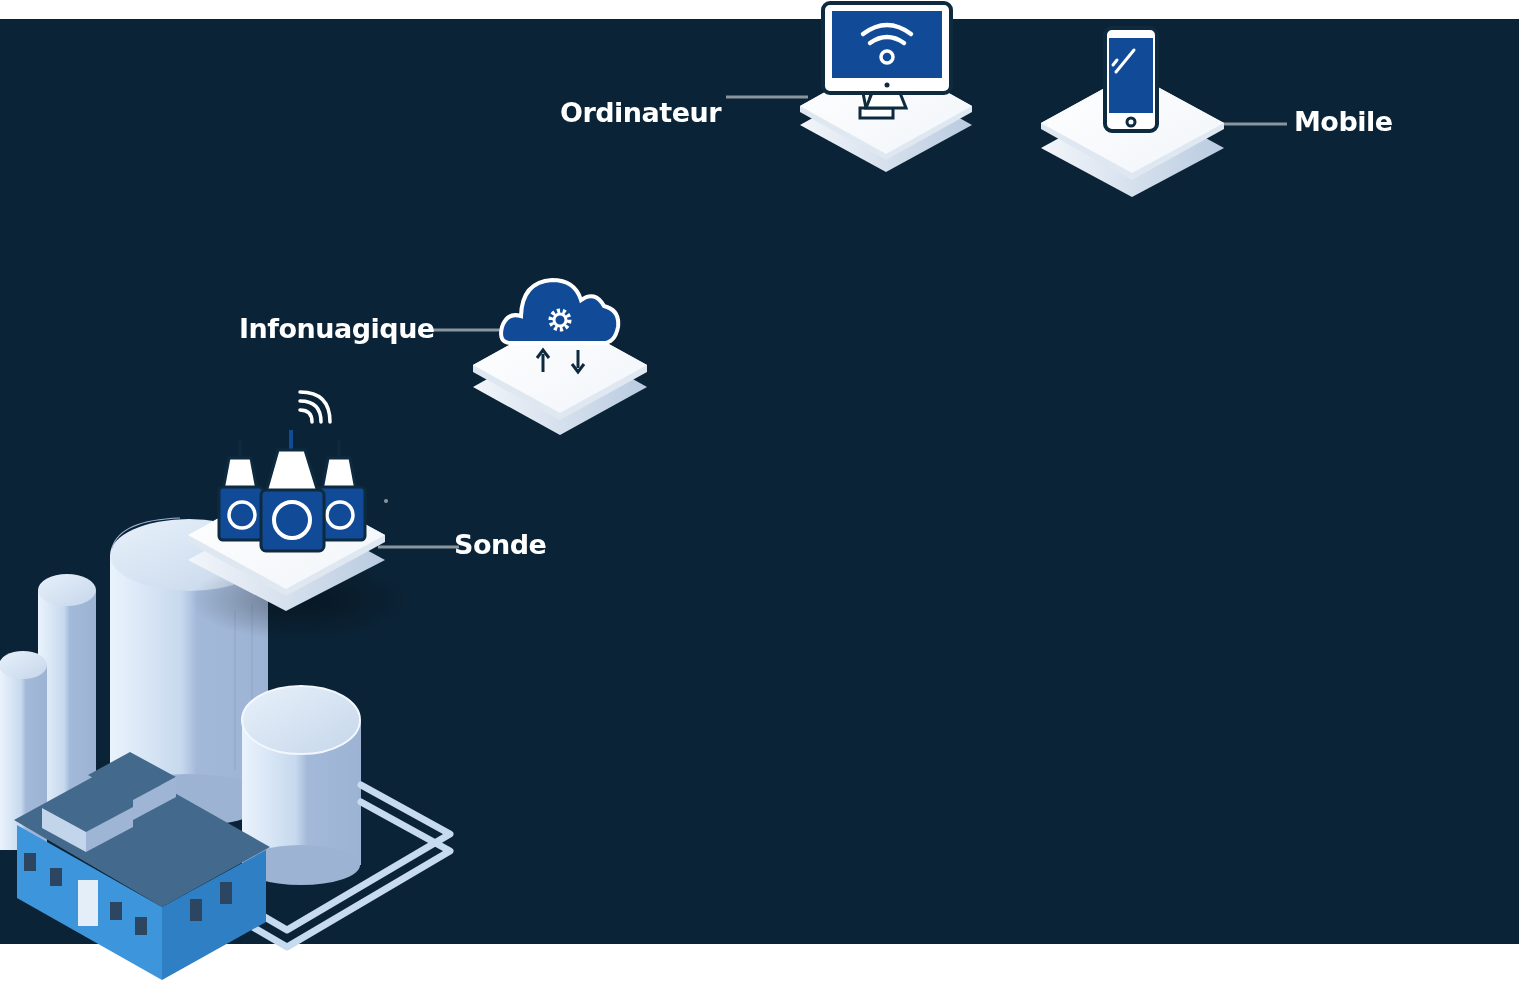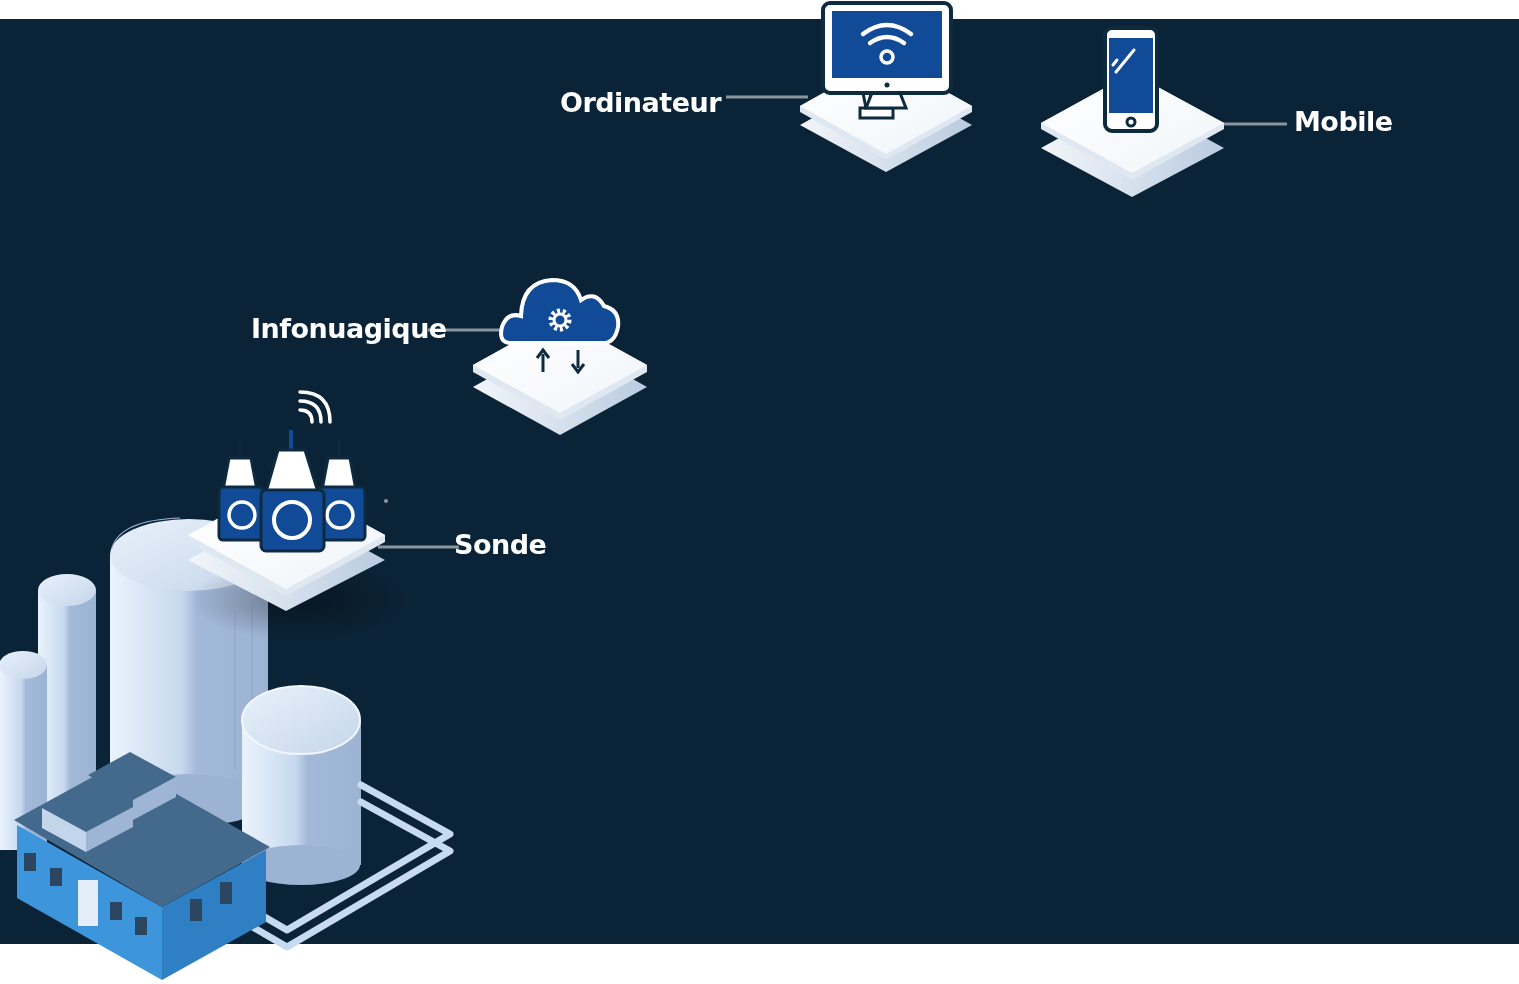--- a/index.html
+++ b/index.html
@@ -2,23 +2,23 @@
 <html><head>
   <meta charset="utf-8">
   <style>
     html, body { margin: 0; padding: 0; background: #ffffff; }
     body { width: 1519px; height: 984px; position: relative; overflow: hidden;
            font-family: "DejaVu Sans", "Liberation Sans", sans-serif; }
     .band { position: absolute; left: 0; top: 19px; width: 1519px; height: 925px; background: #0b2336; }
     .scene { position: absolute; left: 0; top: 0; width: 1519px; height: 984px; }
     .label { position: absolute; color: #ffffff; font-weight: bold; font-size: 27px;
              letter-spacing: -0.5px; line-height: 1; white-space: nowrap; }
-    .lbl-ordinateur { left: 560px; top: 89px; }
+    .lbl-ordinateur { left: 560px; top: 99px; }
     .lbl-mobile { left: 1294px; top: 108px; text-align: center; }
-    .lbl-infonuagique { left: 251px; top: 315px; text-align: right; }
+    .lbl-infonuagique { left: 239px; top: 315px; text-align: right; }
     .lbl-sonde { left: 454px; top: 531px; }
   </style>
 </head>
 <body>
 
 <div class="band"></div>
 
 <svg class="scene" viewBox="0 0 1519 984" xmlns="http://www.w3.org/2000/svg">
   <defs>
     <linearGradient id="platTop" x1="0" y1="0" x2="1" y2="1">

